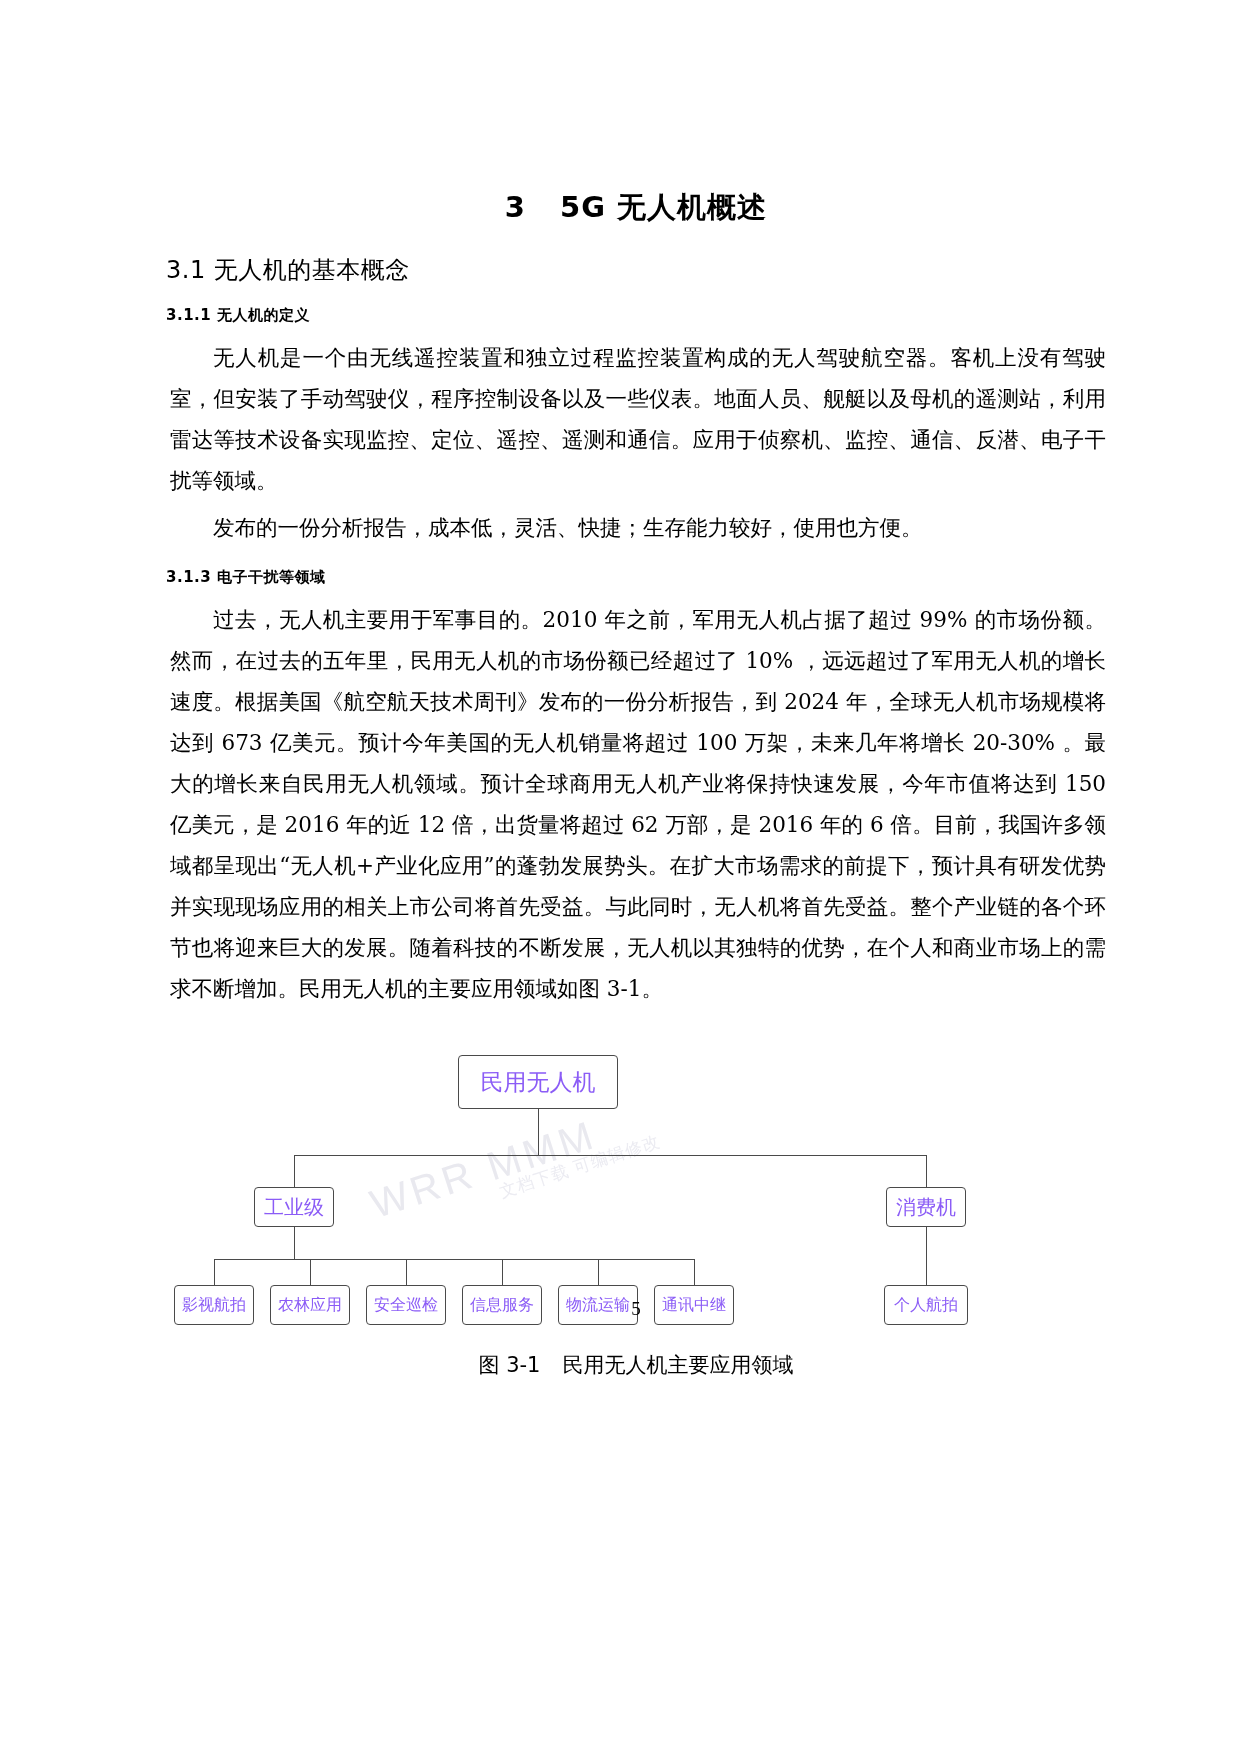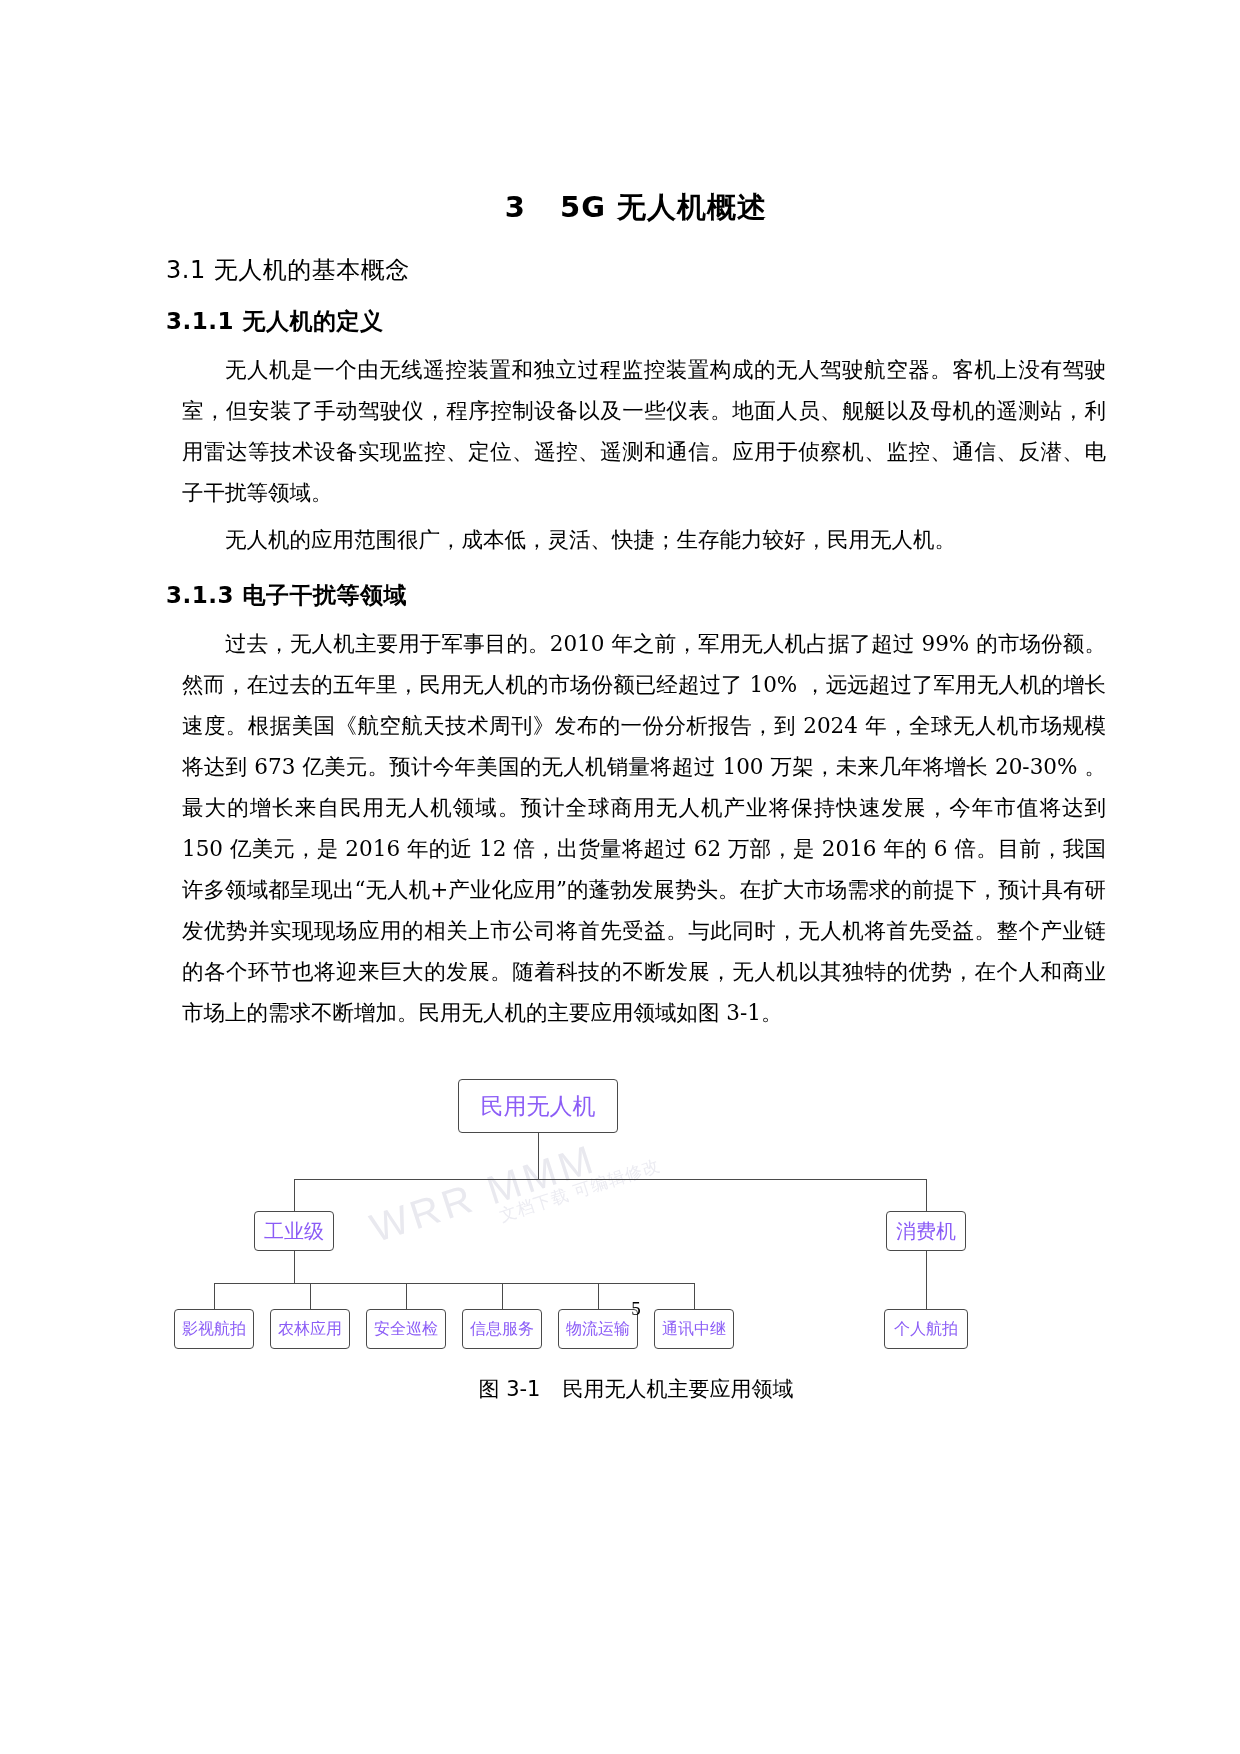--- a/index.html
+++ b/index.html
@@ -35,32 +35,32 @@
     margin-right: 34px;
   }
   h2.sec {
     font-size: 24px;
     font-weight: normal;
     margin: 22px 0 14px 0;
     font-family: "DejaVu Sans", "Liberation Sans", sans-serif;
     letter-spacing: 0.5px;
   }
   h3.subsec {
-    font-size: 23px;
+    font-size: 15px;
     font-weight: bold;
     margin: 20px 0 12px 0;
     font-family: "DejaVu Sans", "Liberation Sans", sans-serif;
     letter-spacing: 0.5px;
   }
   p.body {
     font-size: 21.5px;
     line-height: 41px;
     text-align: justify;
     text-justify: inter-ideograph;
-    margin: 0 0 6px 16px;
+    margin: 0 0 6px 4px;
     text-indent: 2em;
     font-family: "DejaVu Serif", "Liberation Serif", serif;
   }
   
   .figure-wrap {
     position: relative;
     margin-top: 46px;
     height: 300px;
   }
   .diagram {
@@ -147,21 +147,21 @@
 
   <div class="doc-title">
     <span class="num">3</span><span>5G 无人机概述</span>
   </div>
 
   <h2 class="sec">3.1  无人机的基本概念</h2>
 
   <h3 class="subsec">3.1.1  无人机的定义</h3>
   <p class="body">无人机是一个由无线遥控装置和独立过程监控装置构成的无人驾驶航空器。客机上没有驾驶室，但安装了手动驾驶仪，程序控制设备以及一些仪表。地面人员、舰艇以及母机的遥测站，利用雷达等技术设备实现监控、定位、遥控、遥测和通信。应用于侦察机、监控、通信、反潜、电子干扰等领域。</p>
 
-  <p class="body">无人机的应用范围很广，成本低，灵活、快捷；生存能力较好，民用无人机。</p>
+  <p class="body">发布的一份分析报告，成本低，灵活、快捷；生存能力较好，使用也方便。</p>
 
   <h3 class="subsec">3.1.3  电子干扰等领域</h3>
   <p class="body">过去，无人机主要用于军事目的。2010 年之前，军用无人机占据了超过 99% 的市场份额。然而，在过去的五年里，民用无人机的市场份额已经超过了 10% ，远远超过了军用无人机的增长速度。根据美国《航空航天技术周刊》发布的一份分析报告，到 2024 年，全球无人机市场规模将达到 673 亿美元。预计今年美国的无人机销量将超过 100 万架，未来几年将增长 20-30% 。最大的增长来自民用无人机领域。预计全球商用无人机产业将保持快速发展，今年市值将达到 150 亿美元，是 2016 年的近 12 倍，出货量将超过 62 万部，是 2016 年的 6 倍。目前，我国许多领域都呈现出“无人机+产业化应用”的蓬勃发展势头。在扩大市场需求的前提下，预计具有研发优势并实现现场应用的相关上市公司将首先受益。与此同时，无人机将首先受益。整个产业链的各个环节也将迎来巨大的发展。随着科技的不断发展，无人机以其独特的优势，在个人和商业市场上的需求不断增加。民用无人机的主要应用领域如图 3-1。</p>
 
   <div class="figure-wrap">
     <div class="diagram">
 
       <div class="watermark">WRR MMM</div>
       <div class="watermark small">文档下载 可编辑修改</div>
 

